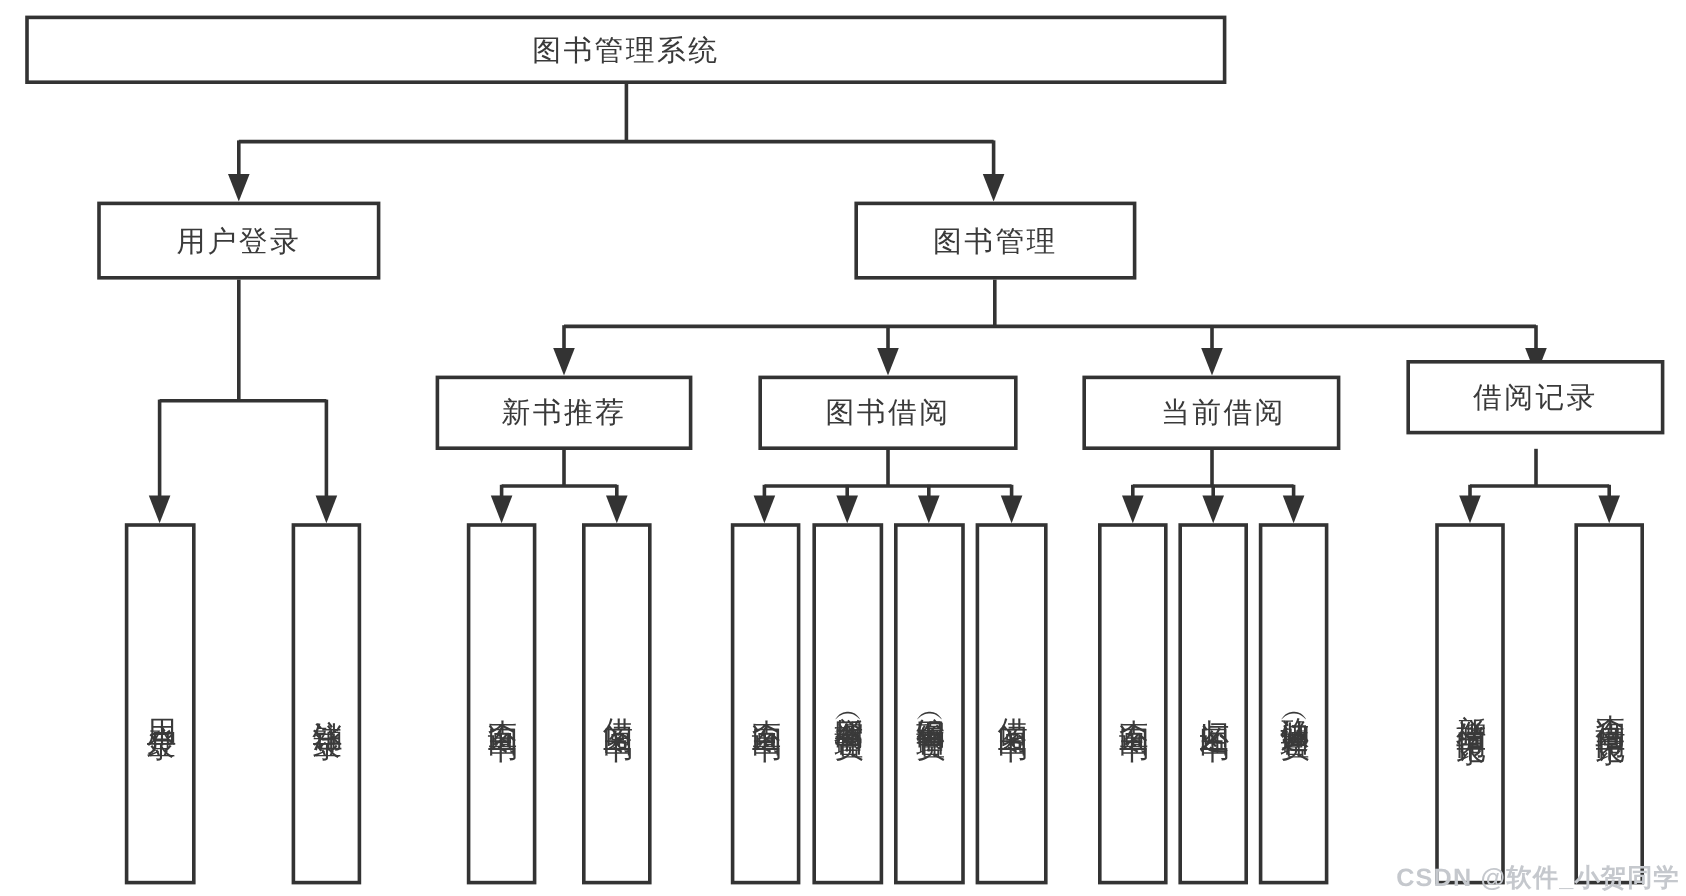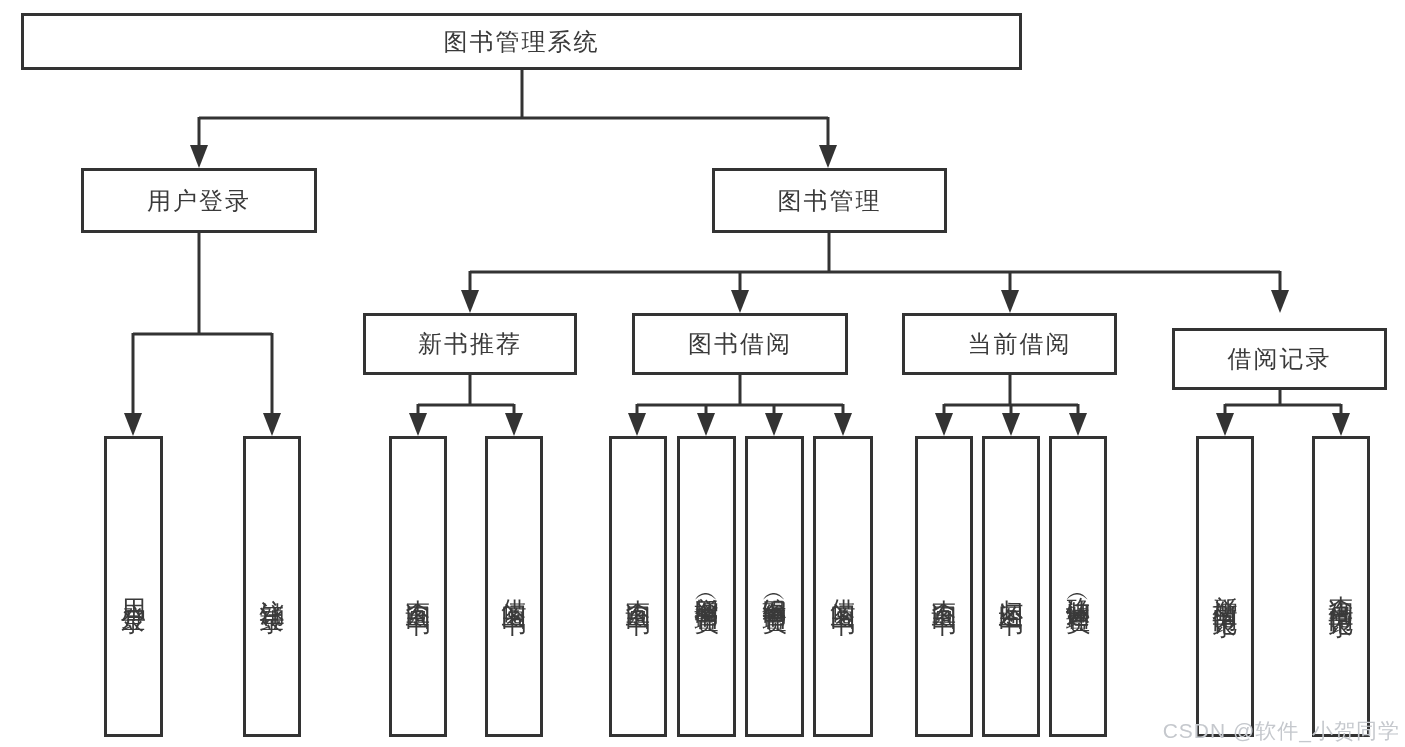--- a/index.html
+++ b/index.html
@@ -46,21 +46,21 @@
   }
   .node-v.long .vtext {
     letter-spacing: 2px;
     font-size: 24px;
   }
   .watermark {
     position: absolute;
     right: 5px;
     bottom: 2px;
     font-size: 21px;
-    font-weight: normal;
+    font-weight: bold;
     color: #c5c8cd;
     letter-spacing: 1px;
     white-space: nowrap;
   }
 </style>
 </head>
 <body>
 
 <div class="stage">
 
@@ -138,21 +138,21 @@
   </svg>
 
   <div class="node node-h" style="left:21px; top:13px; width:1001px; height:57px;">图书管理系统</div>
 
   <div class="node node-h" style="left:81px; top:168px; width:236px; height:65px;">用户登录</div>
   <div class="node node-h" style="left:712px; top:168px; width:235px; height:65px;">图书管理</div>
 
   <div class="node node-h" style="left:632px; top:313px; width:216px; height:62px;">图书借阅</div>
   <div class="node node-h" style="left:363px; top:313px; width:214px; height:62px;">新书推荐</div>
   <div class="node node-h" style="left:902px; top:313px; width:215px; height:62px;padding-left:20px;">当前借阅</div>
-  <div class="node node-h" style="left:1172px; top:328px; width:215px; height:62px;">借阅记录</div>
+  <div class="node node-h" style="left:1172px; top:300px; width:215px; height:62px;">借阅记录</div>
 
   <div class="node node-v" style="left:104px; top:436px; width:59px; height:301px;">
     <span class="vtext">用户登录</span>
   </div>
   <div class="node node-v" style="left:243px; top:436px; width:58px; height:301px;">
     <span class="vtext">注销登录</span>
   </div>
 
   <div class="node node-v" style="left:389px; top:436px; width:58px; height:301px;">
     <span class="vtext">查询图书</span>

